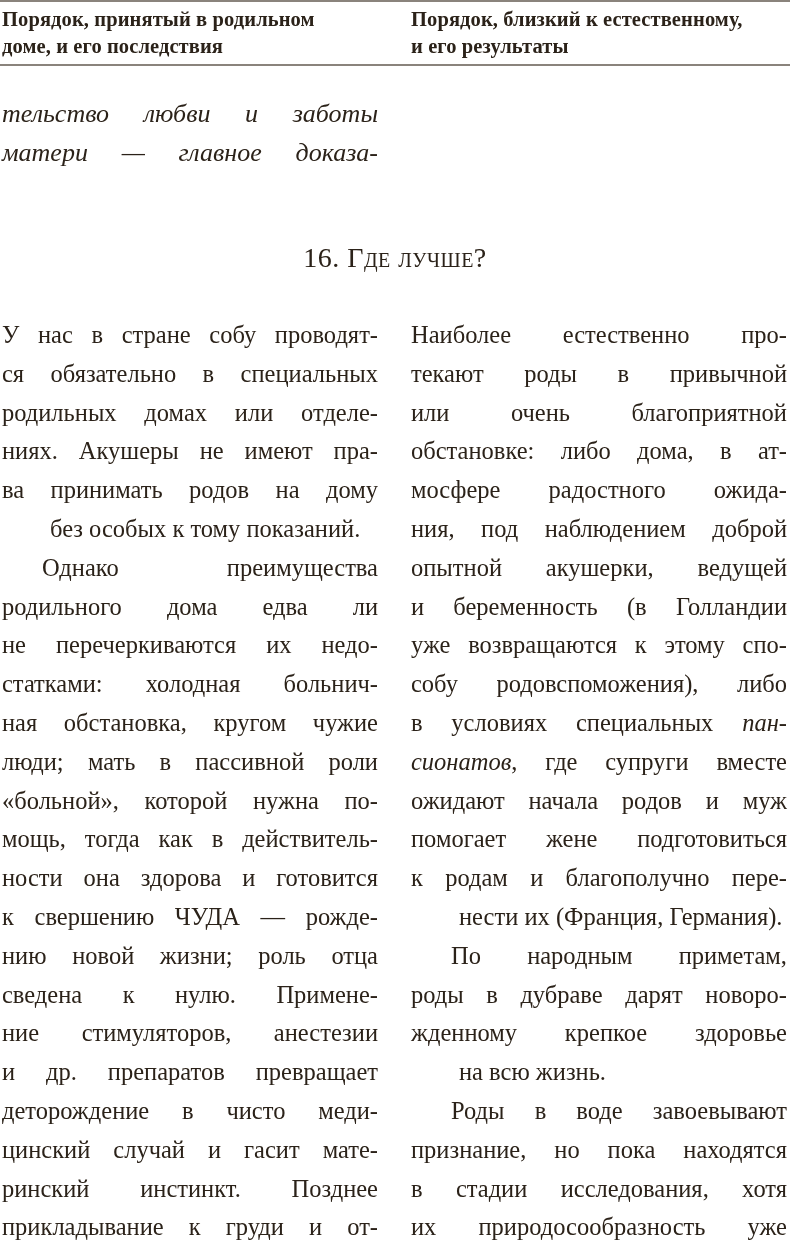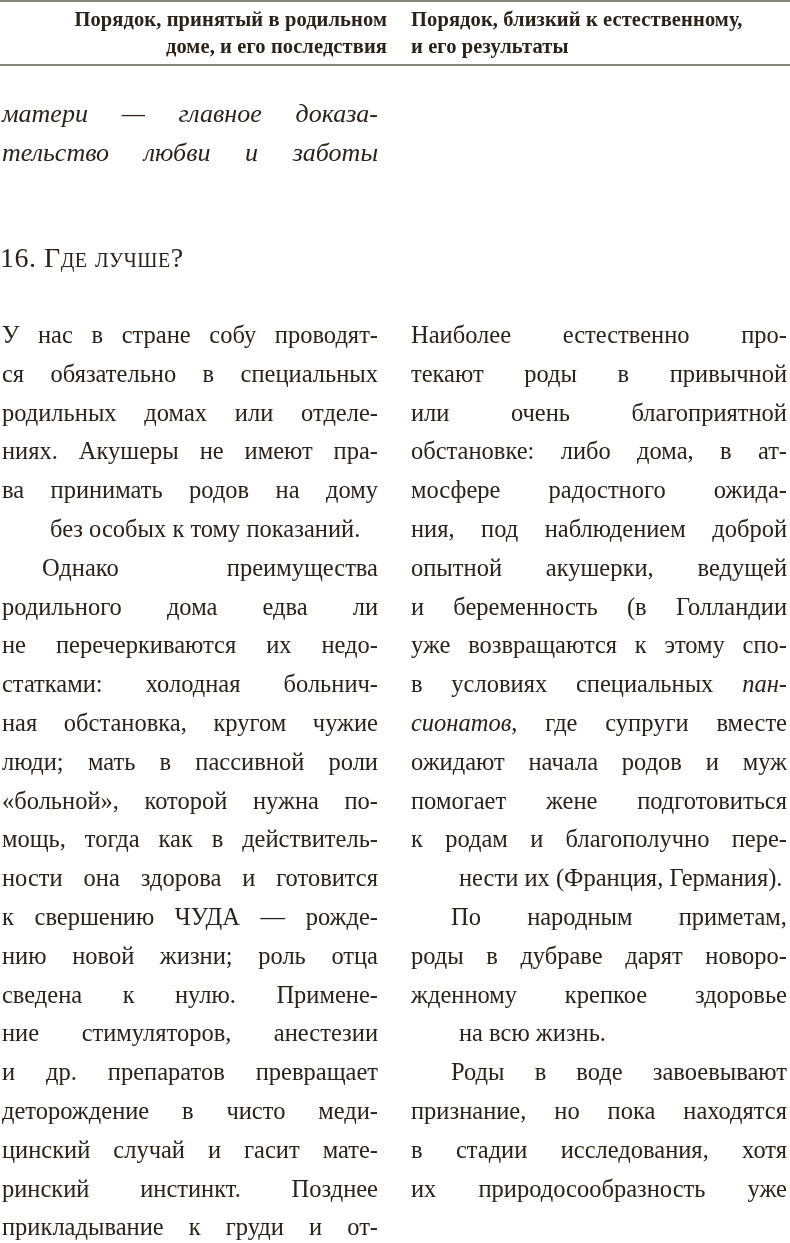--- a/index.html
+++ b/index.html
@@ -27,21 +27,21 @@
     }
     .head-cell {
       position: absolute;
       top: 4px;
       font-weight: bold;
       font-size: 20.5px;
       line-height: 27px;
       font-family: "Liberation Serif", "DejaVu Serif", serif;
       letter-spacing: 0.1px;
     }
-    .head-left { left: 2px; width: 385px; text-align: right; }
+    .head-left { left: 2px; width: 385px; }
     .head-right { left: 411px; width: 379px; }
 
     .italic-block {
       position: absolute;
       left: 2px;
       top: 94px;
       width: 376px;
       font-style: italic;
       font-size: 26px;
       line-height: 39px;
@@ -55,21 +55,21 @@
       text-align-last: justify;
       white-space: nowrap;
     }
     .italic-block .line.last { text-align-last: left; }
 
     .section-title {
       position: absolute;
       left: 0;
       width: 790px;
       top: 238px;
-      text-align: left;
+      text-align: center;
       font-size: 28px;
       line-height: 40px;
       font-family: "Liberation Serif", "DejaVu Serif", serif;
       font-variant: small-caps;
       letter-spacing: 0.5px;
     }
 
     .col {
       position: absolute;
       top: 316px;
@@ -99,22 +99,22 @@
     <div>Порядок, принятый в родильном</div>
     <div>доме, и его последствия</div>
   </div>
   <div class="head-cell head-right">
     <div>Порядок, близкий к естественному,</div>
     <div>и его результаты</div>
   </div>
 </div>
 
 <div class="italic-block">
+  <span class="line">тельство любви и заботы</span>
   <span class="line">матери — главное доказа-</span>
-  <span class="line">тельство любви и заботы</span>
 </div>
 
 <div class="section-title">
   <span>16.</span>
   <span>Где лучше?</span>
 </div>
 
 <div class="col col-left">
   <span class="line">У нас в стране собу проводят-</span>
   <span class="line">ся обязательно в специальных</span>
@@ -146,20 +146,21 @@
 <div class="col col-right">
   <span class="line">Наиболее естественно про-</span>
   <span class="line">текают роды в привычной</span>
   <span class="line">или очень благоприятной</span>
   <span class="line">обстановке: либо дома, в ат-</span>
   <span class="line">мосфере радостного ожида-</span>
   <span class="line">ния, под наблюдением доброй</span>
   <span class="line">опытной акушерки, ведущей</span>
   <span class="line">и беременность (в Голландии</span>
   <span class="line">уже возвращаются к этому спо-</span>
+  <span class="line">собу родовспоможения), либо</span>
   <span class="line"><span>в условиях специальных </span><em>пан-</em></span>
   <span class="line"><em>сионатов</em><span>, где супруги вместе</span></span>
   <span class="line">ожидают начала родов и муж</span>
   <span class="line">помогает жене подготовиться</span>
   <span class="line">к родам и благополучно пере-</span>
   <span class="line last">нести их (Франция, Германия).</span>
   <span class="line indent">По народным приметам,</span>
   <span class="line">роды в дубраве дарят новоро-</span>
   <span class="line">жденному крепкое здоровье</span>
   <span class="line last">на всю жизнь.</span>

